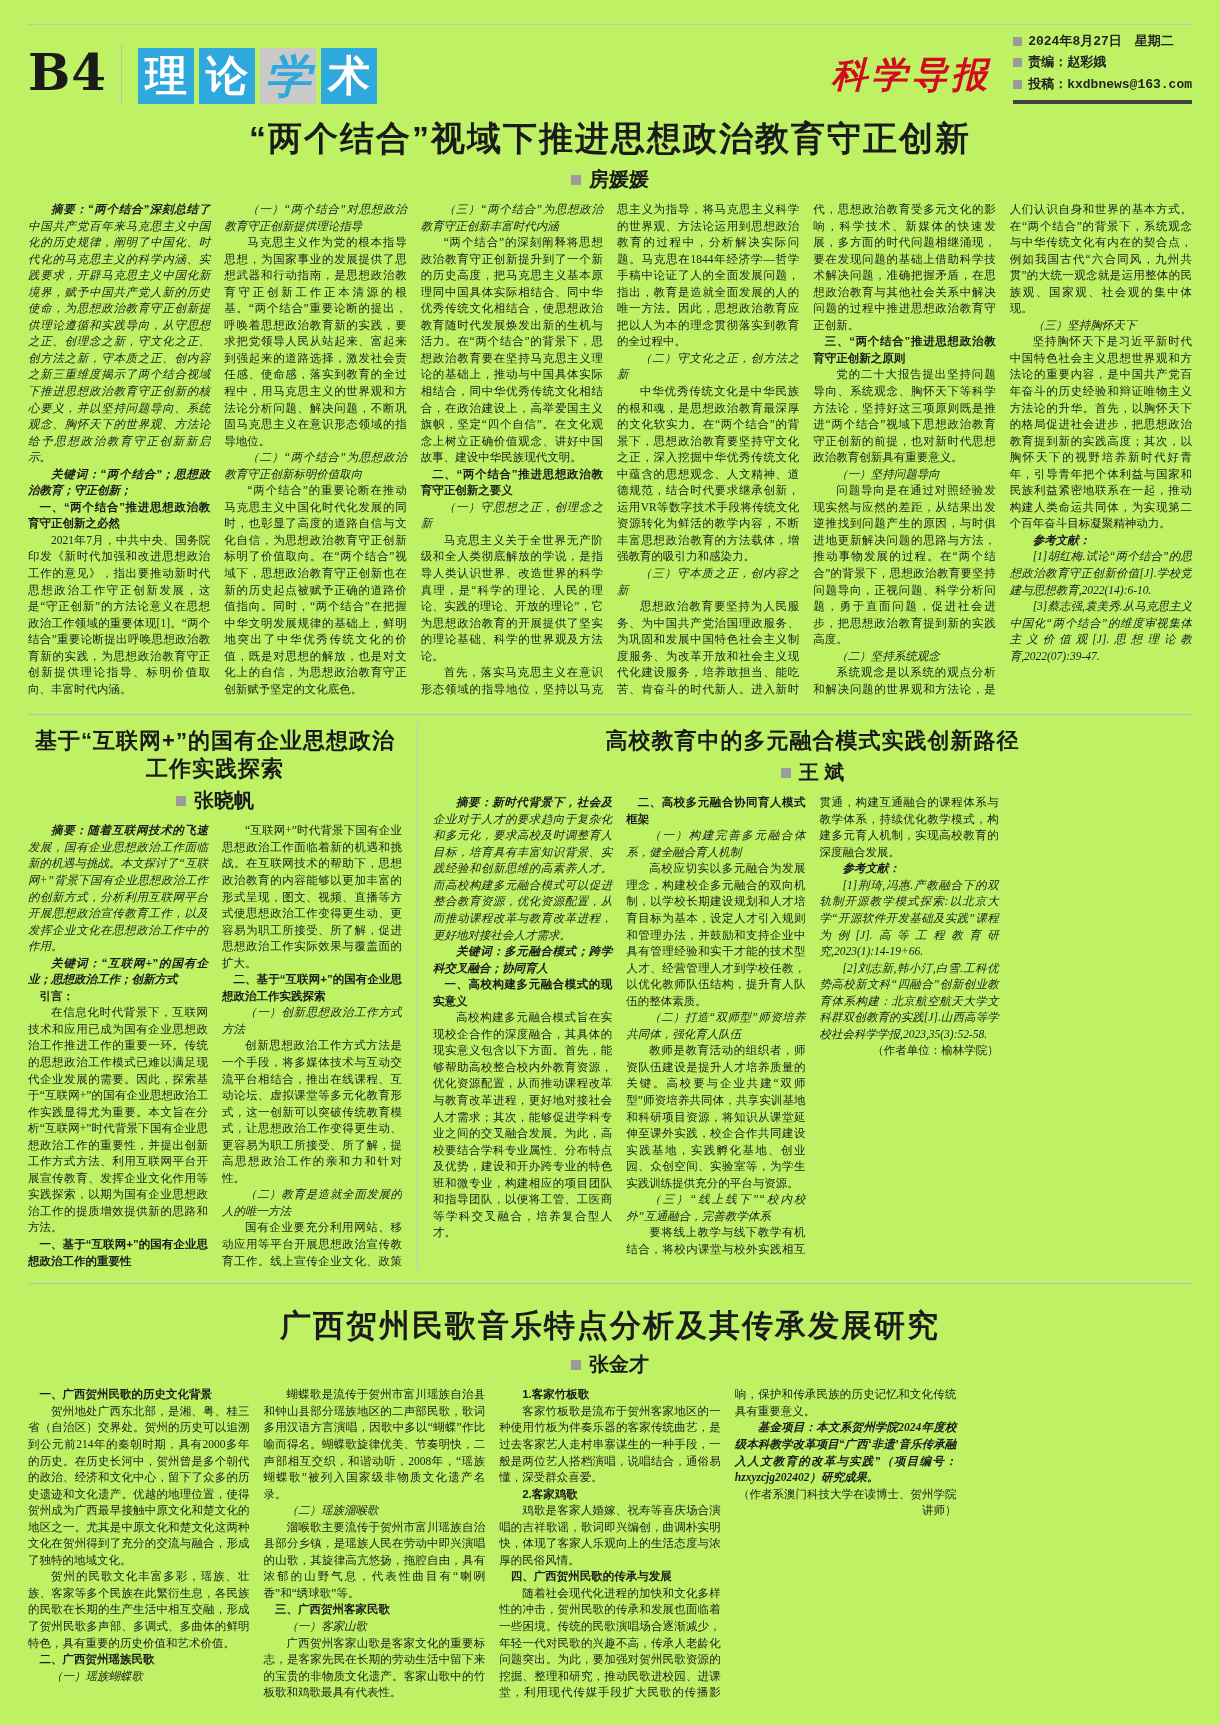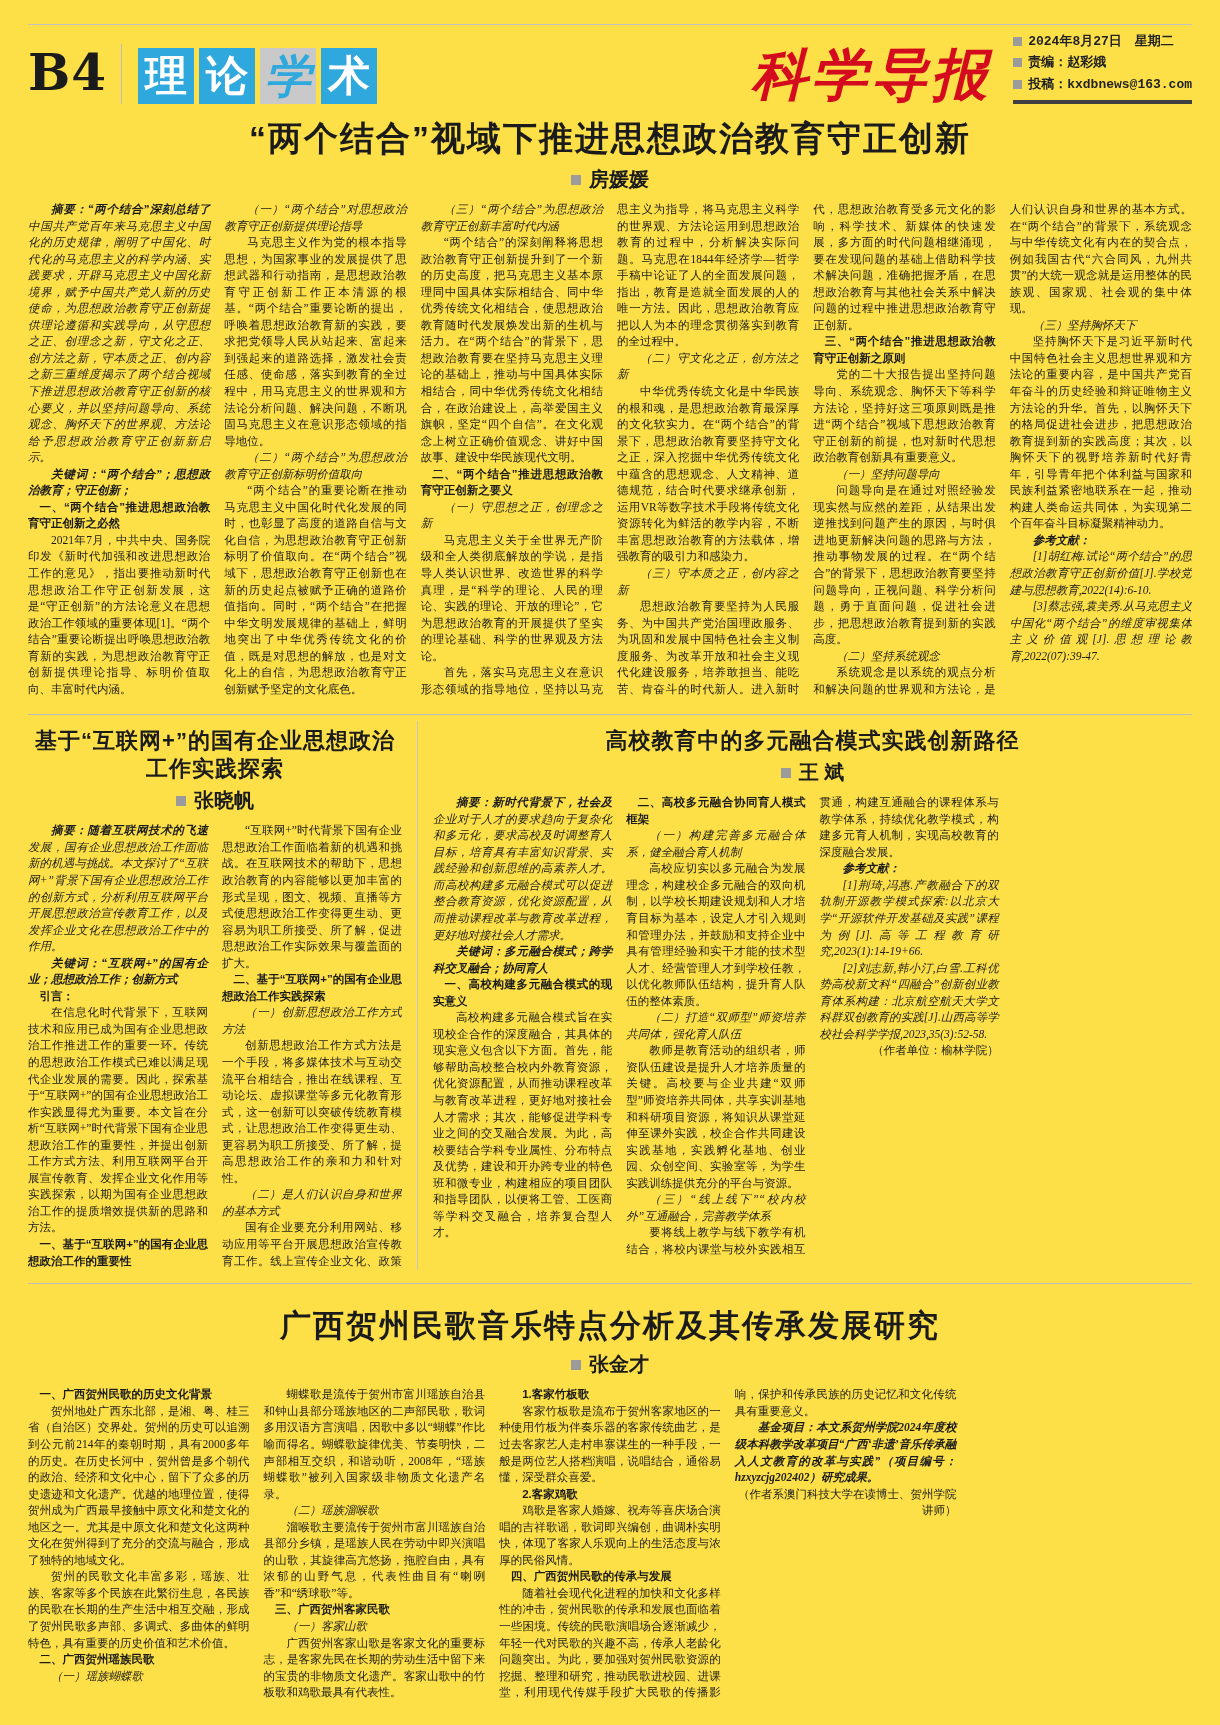--- a/index.html
+++ b/index.html
@@ -1,33 +1,33 @@
 <!DOCTYPE html>
 <html><head>
 <meta charset="utf-8">
 <style>
   html,body{margin:0;padding:0;background:#e9e9e9;}
-  .page{width:1220px;height:1725px;margin:0 auto;background:#fde047;color:#1b1b1b;
+  .page{width:1220px;height:1725px;margin:0 auto;background:#bef264;color:#1b1b1b;
         box-sizing:border-box;padding:0 28px;overflow:hidden;
         font-family:"Liberation Serif",serif;}
   
   .hdr{padding-top:24px;}
   .hdr-top-rule{height:1px;background:#c2c2c2;margin-bottom:9px;}
   .hdr-row{display:flex;align-items:flex-end;height:70px;}
   .page-no{font-family:"DejaVu Serif",serif;font-weight:bold;font-size:50px;line-height:62px;
            padding-right:14px;letter-spacing:1px;}
   .hdr-vdiv{width:1px;height:60px;background:#bdbdbd;margin-right:16px;}
   .logo{display:flex;gap:5px;align-items:flex-end;}
   .tile{width:56px;height:56px;background:#2fa8dd;color:#fff;text-align:center;
         font-family:"Liberation Sans",sans-serif;font-weight:bold;font-size:42px;line-height:56px;}
   .tile-alt{background:#c9c9c9;color:#2fa8dd;font-family:"DejaVu Serif",serif;
             font-style:italic;font-size:46px;}
   .hdr-spacer{flex:1;}
   .paper-name{color:#d40a1e;font-family:"DejaVu Serif",serif;font-style:italic;font-weight:bold;
-              font-size:56px;line-height:60px;letter-spacing:4px;margin-right:22px;}
+              font-size:36px;line-height:60px;letter-spacing:4px;margin-right:22px;}
   .issue-info{font-family:Liberation Mono, monospace;font-weight:bold;font-size:13px;
               line-height:1.65;border-bottom:4px solid #404040;padding-bottom:5px;color:#222;}
   .issue-info .row{display:flex;align-items:center;gap:6px;white-space:nowrap;}
   .sq{width:9px;height:9px;background:#9b9b9b;display:inline-block;flex:none;}
   
   .art-title-xl{text-align:center;font-family:"Liberation Sans",sans-serif;font-weight:bold;
                 font-size:34px;letter-spacing:2px;margin:12px 0 4px;}
   .art-title-md{text-align:center;font-family:"Liberation Sans",sans-serif;font-weight:bold;
                 font-size:22px;line-height:1.28;letter-spacing:1px;margin:12px 6px 2px;}
   .art-title-lg{text-align:center;font-family:"Liberation Sans",sans-serif;font-weight:bold;
@@ -145,21 +145,21 @@
       <div class="cols cols-2">
           <p class="p-ab">摘要：随着互联网技术的飞速发展，国有企业思想政治工作面临新的机遇与挑战。本文探讨了“互联网+”背景下国有企业思想政治工作的创新方式，分析利用互联网平台开展思想政治宣传教育工作，以及发挥企业文化在思想政治工作中的作用。</p>
           <p class="p-kw">关键词：“互联网+”的国有企业；思想政治工作；创新方式</p>
           <p class="p-h1">引言：</p>
           <p class="p-b">在信息化时代背景下，互联网技术和应用已成为国有企业思想政治工作推进工作的重要一环。传统的思想政治工作模式已难以满足现代企业发展的需要。因此，探索基于“互联网+”的国有企业思想政治工作实践显得尤为重要。本文旨在分析“互联网+”时代背景下国有企业思想政治工作的重要性，并提出创新工作方式方法、利用互联网平台开展宣传教育、发挥企业文化作用等实践探索，以期为国有企业思想政治工作的提质增效提供新的思路和方法。</p>
           <p class="p-h1">一、基于“互联网+”的国有企业思想政治工作的重要性</p>
           <p class="p-b">“互联网+”时代背景下国有企业思想政治工作面临着新的机遇和挑战。在互联网技术的帮助下，思想政治教育的内容能够以更加丰富的形式呈现，图文、视频、直播等方式使思想政治工作变得更生动、更容易为职工所接受、所了解，促进思想政治工作实际效果与覆盖面的扩大。</p>
           <p class="p-h1">二、基于“互联网+”的国有企业思想政治工作实践探索</p>
           <p class="p-h2">（一）创新思想政治工作方式方法</p>
           <p class="p-b">创新思想政治工作方式方法是一个手段，将多媒体技术与互动交流平台相结合，推出在线课程、互动论坛、虚拟课堂等多元化教育形式，这一创新可以突破传统教育模式，让思想政治工作变得更生动、更容易为职工所接受、所了解，提高思想政治工作的亲和力和针对性。</p>
-          <p class="p-h2">（二）是人们认识自身和世界的基本方式</p>
+          <p class="p-h2">（二）教育是造就全面发展的人的唯一方法</p>
           <p class="p-b">国有企业要充分利用网站、移动应用等平台开展思想政治宣传教育工作。线上宣传企业文化、政策宣讲、先进人物事迹等，增强职工政治意识与文化认同，大数据分析职工关注与诉求的问题，并对有关内容进行定制化推送，增强宣传教育的针对性与影响力，有助于企业文化建设与思想政治工作的良性循环。</p>
         </div>
     </section>
 
     <div class="mid-vrule"></div>
 
     <section class="mid-right">
       <h2 class="art-title-md">高校教育中的多元融合模式实践创新路径</h2>
       <div class="byline">
         <span class="sq"></span>

